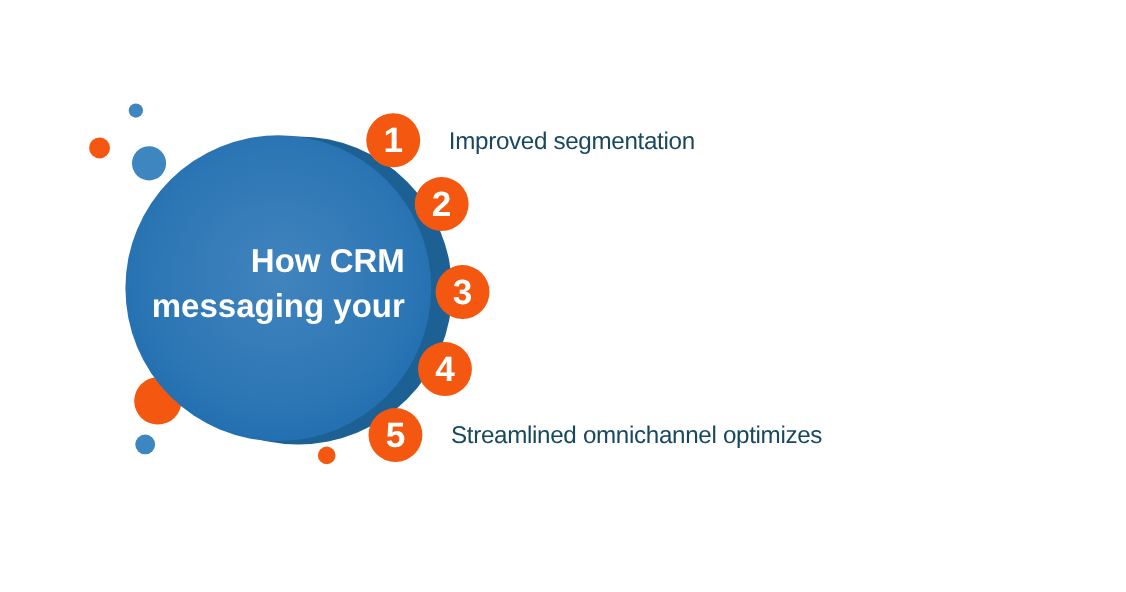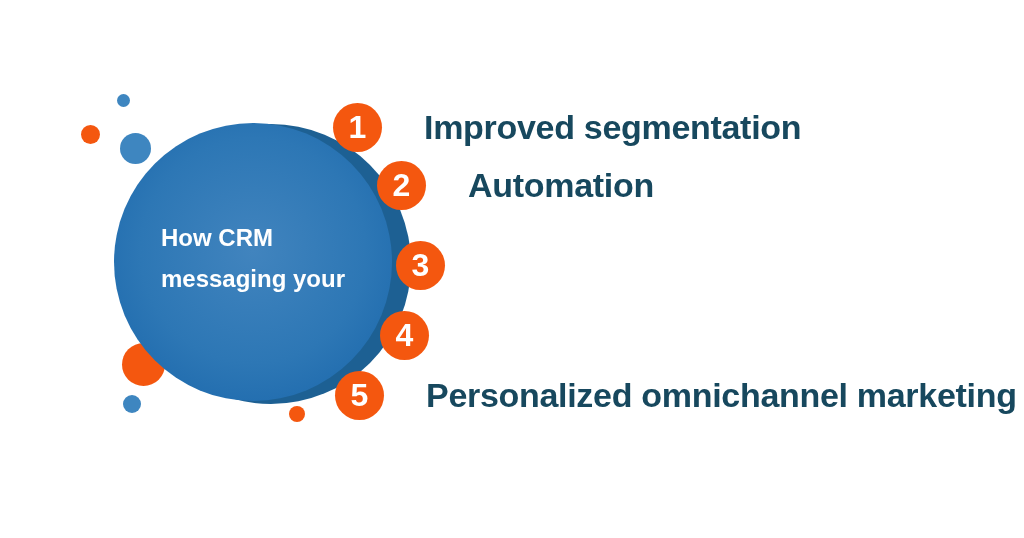--- a/index.html
+++ b/index.html
@@ -45,23 +45,23 @@
     background: radial-gradient(circle at 50% 46%,
                 #4184be 0%, #2d77b5 55%, #1e6aad 85%, #1a64a6 100%);
     z-index: 2;
     display: flex;
     align-items: center;
     justify-content: center;
   }
   .main-title {
     color: var(--title-text, #ffffff);
     font-weight: bold;
-    font-size: 24px;
+    font-size: 30px;
     line-height: 41px;
-    text-align: left;
+    text-align: right;
     transform: translateY(-4px);
   }
 
   .item {
     position: absolute;
     display: flex;
     align-items: center;
     gap: 26px;
     z-index: 3;
     white-space: nowrap;
@@ -79,24 +79,23 @@
     color: var(--number-text, #ffffff);
     font-weight: bold;
     font-size: 32px;
     display: flex;
     align-items: center;
     justify-content: center;
     flex: 0 0 auto;
   }
   .item-label {
     color: var(--text, #17485e);
-    font-weight: bold;
-    font-size: 34px;
+    font-weight: normal;
+    font-size: 22px;
     letter-spacing: -0.3px;
-    margin-left: 16px;
   }
 </style>
 </head>
 <body style="background: rgb(255, 255, 255);">
 
 <div class="canvas">
 
   <div class="dot dot-blue dot-blue-small-top"></div>
   <div class="dot dot-orange dot-orange-left"></div>
   <div class="dot dot-blue dot-blue-medium"></div>
@@ -112,29 +111,28 @@
     </div>
   </div>
 
   <div class="item item-1">
     <div class="badge">1</div>
     <div class="item-label">Improved segmentation</div>
   </div>
 
   <div class="item item-2">
     <div class="badge">2</div>
-    <div class="item-label">Automation</div>
   </div>
 
   <div class="item item-3">
     <div class="badge">3</div>
   </div>
 
   <div class="item item-4">
     <div class="badge">4</div>
   </div>
 
   <div class="item item-5">
     <div class="badge">5</div>
-    <div class="item-label">Personalized omnichannel marketing</div>
+    <div class="item-label">Streamlined omnichannel optimizes</div>
   </div>
 
 </div>
 
 </body></html>

